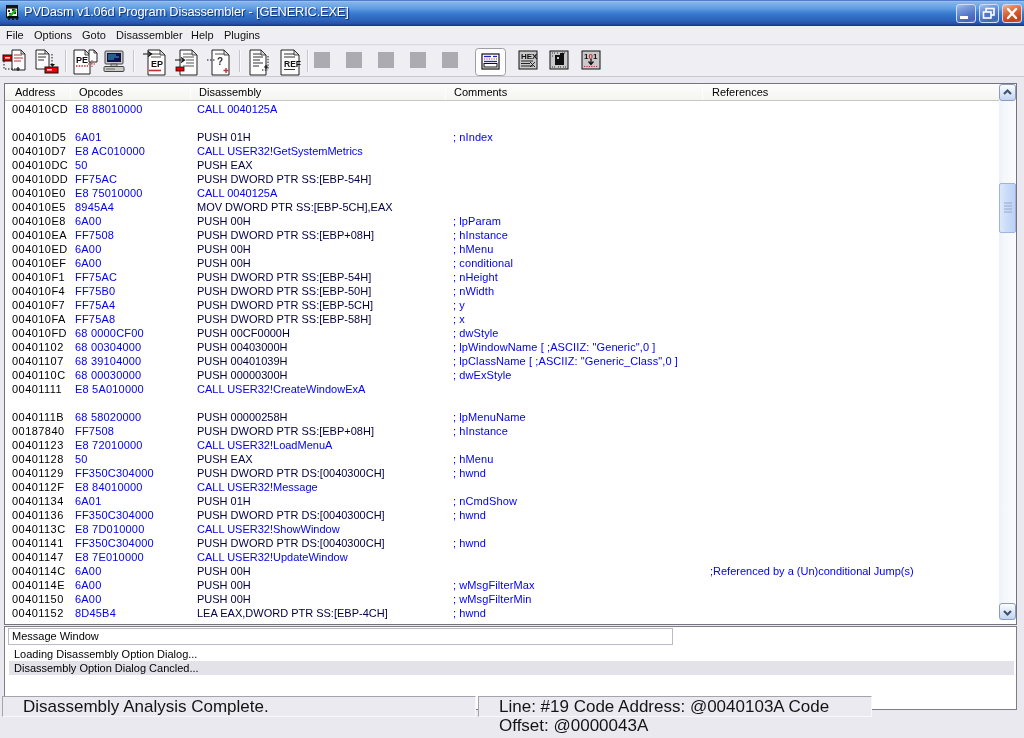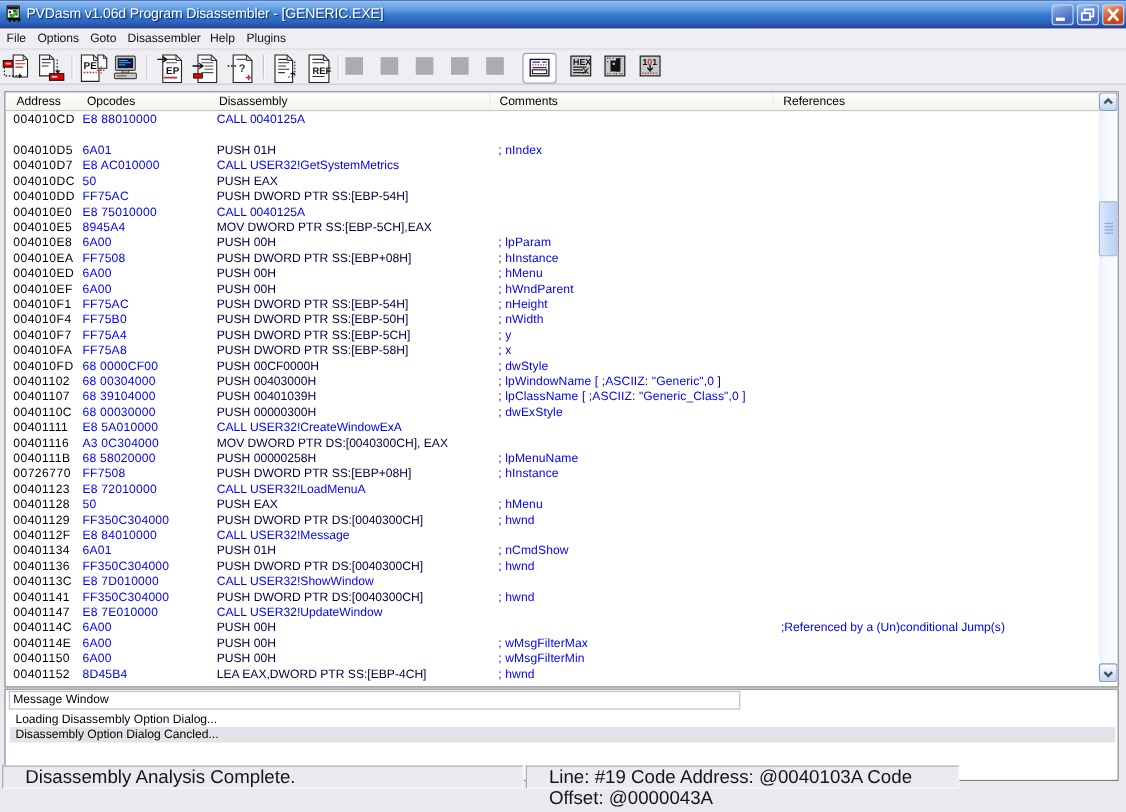--- a/index.html
+++ b/index.html
@@ -191,33 +191,32 @@
 <div class="r" style="top:18px"><span class="a">004010CD</span><span class="o">E8 88010000</span><span class="d" style="color:#0000F2">CALL 0040125A</span></div>
 <div class="r" style="top:46px"><span class="a">004010D5</span><span class="o">6A01</span><span class="d" style="color:#000042">PUSH 01H</span><span class="cm">; nIndex</span></div>
 <div class="r" style="top:60px"><span class="a">004010D7</span><span class="o">E8 AC010000</span><span class="d" style="color:#0000F2">CALL USER32!GetSystemMetrics</span></div>
 <div class="r" style="top:74px"><span class="a">004010DC</span><span class="o">50</span><span class="d" style="color:#000042">PUSH EAX</span></div>
 <div class="r" style="top:88px"><span class="a">004010DD</span><span class="o">FF75AC</span><span class="d" style="color:#000042">PUSH DWORD PTR SS:[EBP-54H]</span></div>
 <div class="r" style="top:102px"><span class="a">004010E0</span><span class="o">E8 75010000</span><span class="d" style="color:#0000F2">CALL 0040125A</span></div>
 <div class="r" style="top:116px"><span class="a">004010E5</span><span class="o">8945A4</span><span class="d" style="color:#000042">MOV DWORD PTR SS:[EBP-5CH],EAX</span></div>
 <div class="r" style="top:130px"><span class="a">004010E8</span><span class="o">6A00</span><span class="d" style="color:#000042">PUSH 00H</span><span class="cm">; lpParam</span></div>
 <div class="r" style="top:144px"><span class="a">004010EA</span><span class="o">FF7508</span><span class="d" style="color:#000042">PUSH DWORD PTR SS:[EBP+08H]</span><span class="cm">; hInstance</span></div>
 <div class="r" style="top:158px"><span class="a">004010ED</span><span class="o">6A00</span><span class="d" style="color:#000042">PUSH 00H</span><span class="cm">; hMenu</span></div>
-<div class="r" style="top:172px"><span class="a">004010EF</span><span class="o">6A00</span><span class="d" style="color:#000042">PUSH 00H</span><span class="cm">; hWndParent</span></div>
+<div class="r" style="top:172px"><span class="a">004010EF</span><span class="o">6A00</span><span class="d" style="color:#000042">PUSH 00H</span><span class="cm">; conditional</span></div>
 <div class="r" style="top:186px"><span class="a">004010F1</span><span class="o">FF75AC</span><span class="d" style="color:#000042">PUSH DWORD PTR SS:[EBP-54H]</span><span class="cm">; nHeight</span></div>
 <div class="r" style="top:200px"><span class="a">004010F4</span><span class="o">FF75B0</span><span class="d" style="color:#000042">PUSH DWORD PTR SS:[EBP-50H]</span><span class="cm">; nWidth</span></div>
 <div class="r" style="top:214px"><span class="a">004010F7</span><span class="o">FF75A4</span><span class="d" style="color:#000042">PUSH DWORD PTR SS:[EBP-5CH]</span><span class="cm">; y</span></div>
 <div class="r" style="top:228px"><span class="a">004010FA</span><span class="o">FF75A8</span><span class="d" style="color:#000042">PUSH DWORD PTR SS:[EBP-58H]</span><span class="cm">; x</span></div>
 <div class="r" style="top:242px"><span class="a">004010FD</span><span class="o">68 0000CF00</span><span class="d" style="color:#000042">PUSH 00CF0000H</span><span class="cm">; dwStyle</span></div>
 <div class="r" style="top:256px"><span class="a">00401102</span><span class="o">68 00304000</span><span class="d" style="color:#000042">PUSH 00403000H</span><span class="cm">; lpWindowName [ ;ASCIIZ: "Generic",0 ]</span></div>
 <div class="r" style="top:270px"><span class="a">00401107</span><span class="o">68 39104000</span><span class="d" style="color:#000042">PUSH 00401039H</span><span class="cm">; lpClassName [ ;ASCIIZ: "Generic_Class",0 ]</span></div>
 <div class="r" style="top:284px"><span class="a">0040110C</span><span class="o">68 00030000</span><span class="d" style="color:#000042">PUSH 00000300H</span><span class="cm">; dwExStyle</span></div>
 <div class="r" style="top:298px"><span class="a">00401111</span><span class="o">E8 5A010000</span><span class="d" style="color:#0000F2">CALL USER32!CreateWindowExA</span></div>
-<div class="r" style="top:312px"><span class="a">00401116</span><span class="o">A3 0C304000</span><span class="d" style="color:#000042">MOV DWORD PTR DS:[0040300CH], EAX</span></div>
 <div class="r" style="top:326px"><span class="a">0040111B</span><span class="o">68 58020000</span><span class="d" style="color:#000042">PUSH 00000258H</span><span class="cm">; lpMenuName</span></div>
-<div class="r" style="top:340px"><span class="a">00726770</span><span class="o">FF7508</span><span class="d" style="color:#000042">PUSH DWORD PTR SS:[EBP+08H]</span><span class="cm">; hInstance</span></div>
+<div class="r" style="top:340px"><span class="a">00187840</span><span class="o">FF7508</span><span class="d" style="color:#000042">PUSH DWORD PTR SS:[EBP+08H]</span><span class="cm">; hInstance</span></div>
 <div class="r" style="top:354px"><span class="a">00401123</span><span class="o">E8 72010000</span><span class="d" style="color:#0000F2">CALL USER32!LoadMenuA</span></div>
 <div class="r" style="top:368px"><span class="a">00401128</span><span class="o">50</span><span class="d" style="color:#000042">PUSH EAX</span><span class="cm">; hMenu</span></div>
 <div class="r" style="top:382px"><span class="a">00401129</span><span class="o">FF350C304000</span><span class="d" style="color:#000042">PUSH DWORD PTR DS:[0040300CH]</span><span class="cm">; hwnd</span></div>
 <div class="r" style="top:396px"><span class="a">0040112F</span><span class="o">E8 84010000</span><span class="d" style="color:#0000F2">CALL USER32!Message</span></div>
 <div class="r" style="top:410px"><span class="a">00401134</span><span class="o">6A01</span><span class="d" style="color:#000042">PUSH 01H</span><span class="cm">; nCmdShow</span></div>
 <div class="r" style="top:424px"><span class="a">00401136</span><span class="o">FF350C304000</span><span class="d" style="color:#000042">PUSH DWORD PTR DS:[0040300CH]</span><span class="cm">; hwnd</span></div>
 <div class="r" style="top:438px"><span class="a">0040113C</span><span class="o">E8 7D010000</span><span class="d" style="color:#0000F2">CALL USER32!ShowWindow</span></div>
 <div class="r" style="top:452px"><span class="a">00401141</span><span class="o">FF350C304000</span><span class="d" style="color:#000042">PUSH DWORD PTR DS:[0040300CH]</span><span class="cm">; hwnd</span></div>
 <div class="r" style="top:466px"><span class="a">00401147</span><span class="o">E8 7E010000</span><span class="d" style="color:#0000F2">CALL USER32!UpdateWindow</span></div>
 <div class="r" style="top:480px"><span class="a">0040114C</span><span class="o">6A00</span><span class="d" style="color:#000042">PUSH 00H</span><span class="rf">;Referenced by a (Un)conditional Jump(s)</span></div>

